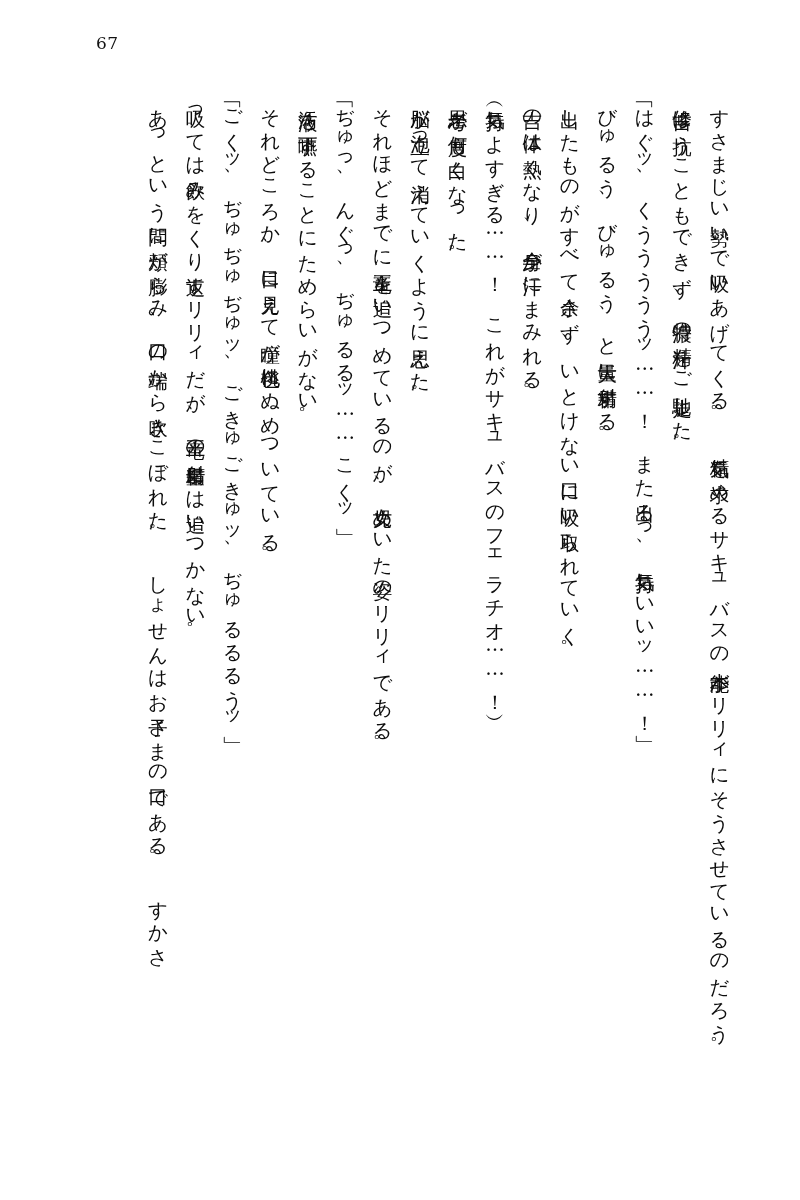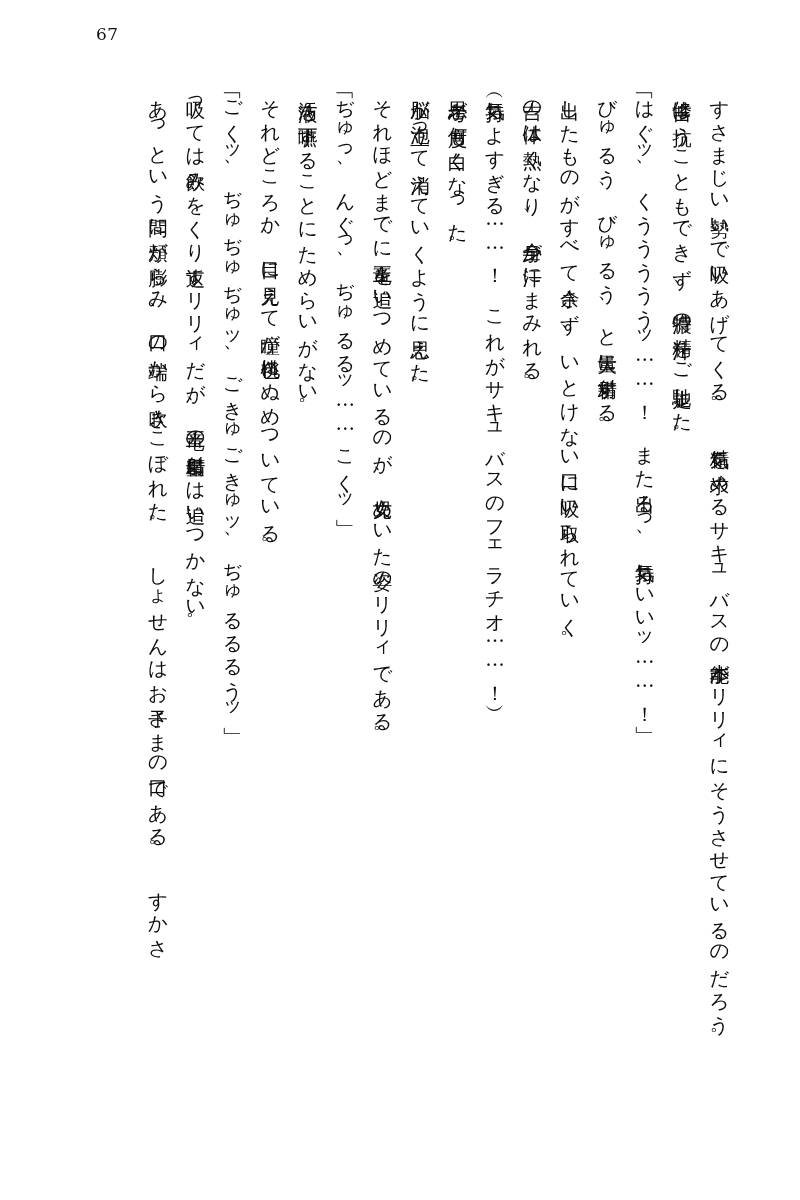--- a/index.html
+++ b/index.html
@@ -11,21 +11,21 @@
     width: 800px;
     height: 1200px;
     font-family: "DejaVu Serif", "Liberation Serif", serif;
     color: #111111;
     position: relative;
     overflow: hidden;
   }
 
   .page {
     position: absolute;
-    top: 0;
+    top: 9px;
     left: 0;
     width: 800px;
     height: 956px;
     box-sizing: border-box;
   }
 
   .page-number {
     position: absolute;
     top: 24px;
     left: 96px;

